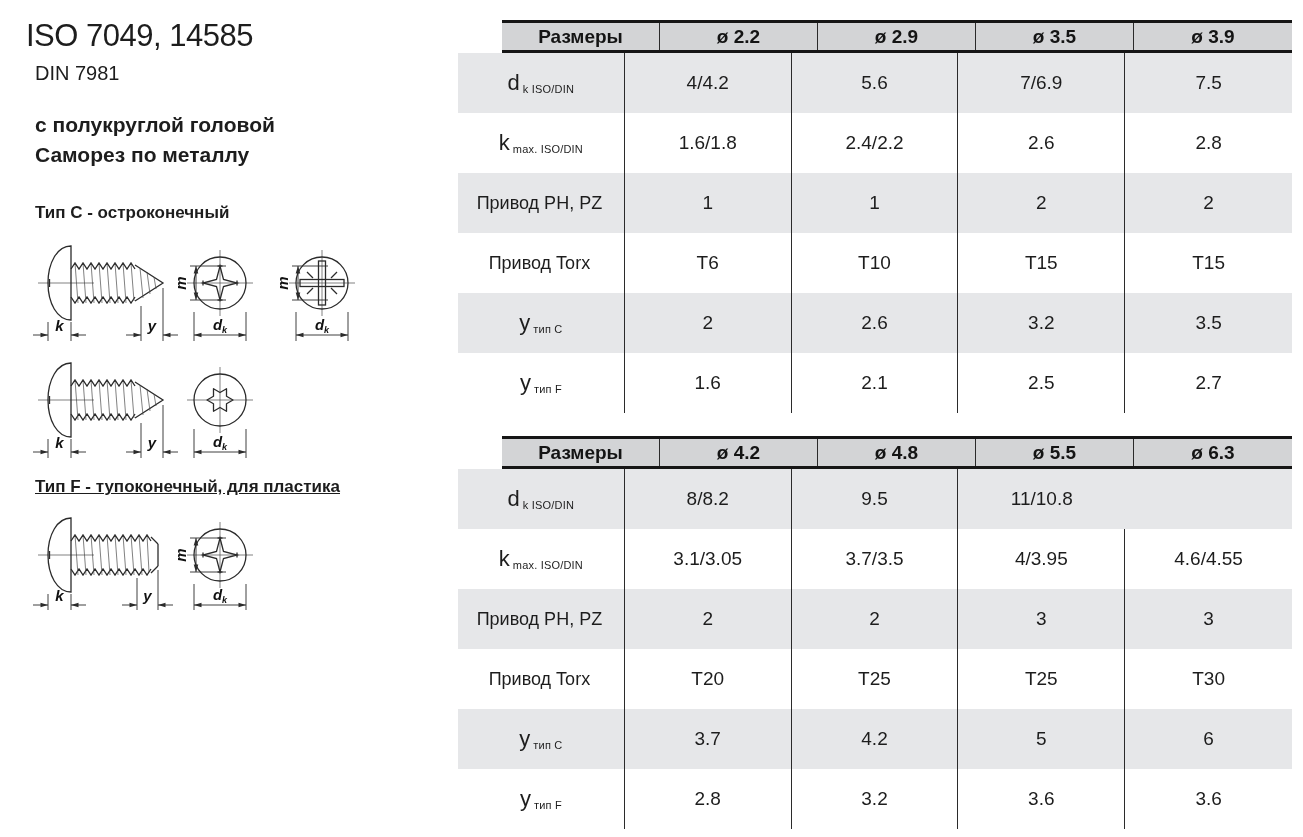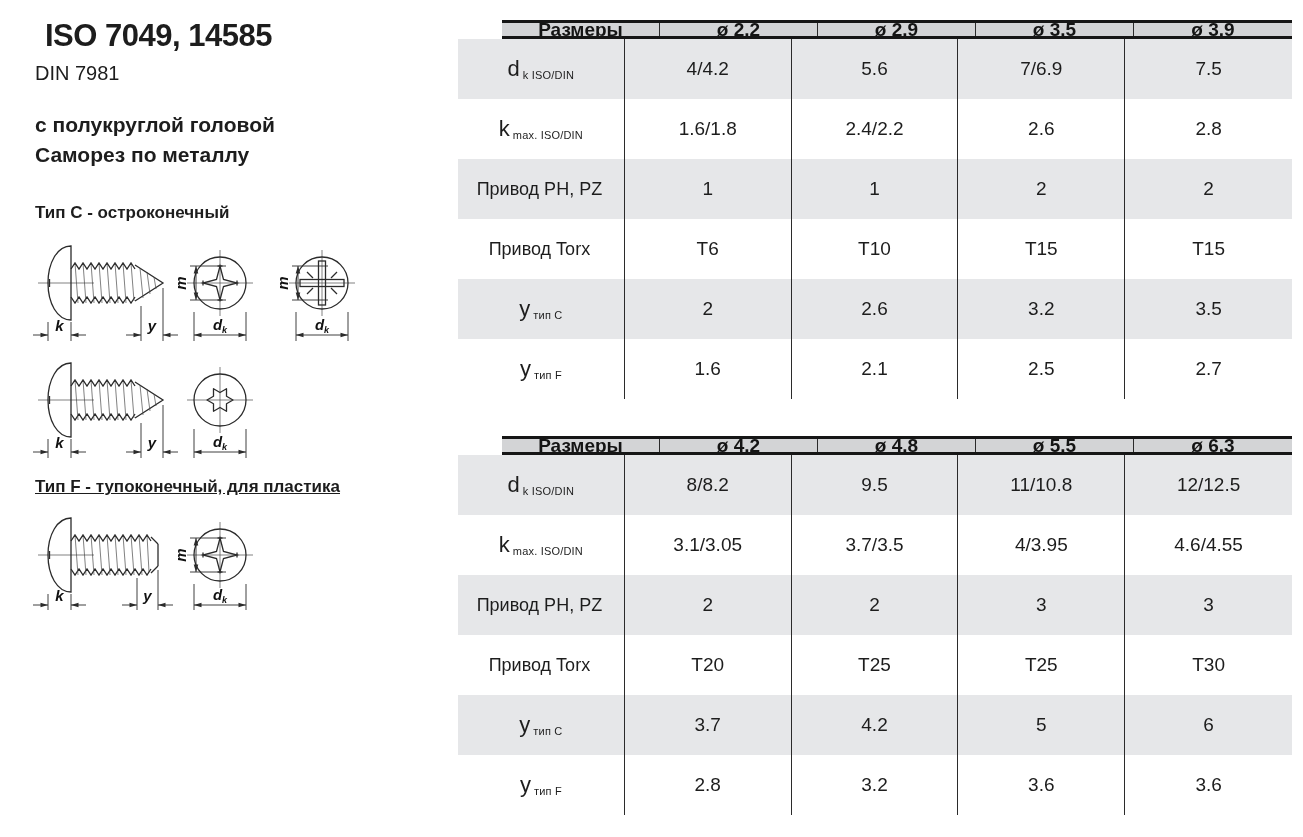--- a/index.html
+++ b/index.html
@@ -7,21 +7,21 @@
     width:1303px; height:837px;
     background:#ffffff;
     font-family:"Liberation Sans", sans-serif;
     color:#1d1d1d;
     position:relative;
     overflow:hidden;
   }
   .abs { position:absolute; }
 
   
-  #page-title   { left:45px; top:18px;  font-size:31px; font-weight:bold; letter-spacing:-0.5px; }
+  #page-title   { left:26px; top:18px;  font-size:31px; font-weight:normal; letter-spacing:-0.5px; }
   #din-subtitle { left:35px; top:62px;  font-size:20px; font-weight:normal; }
   #description  { left:35px; top:110px; font-size:21px; font-weight:bold; line-height:30px; }
   .type-heading { font-size:17px; font-weight:bold; }
   #type-c-heading { left:35px; top:203px; }
   #type-f-heading { left:35px; top:477px;text-decoration:underline; }
 
   
   #drawing-a { left:30px; top:238px; }
   #drawing-b { left:30px; top:355px; }
   #drawing-c { left:30px; top:510px; }
@@ -31,21 +31,21 @@
   .arw  { fill:#2b2b2b; stroke:none; }
   .dimlbl { font-family:"Liberation Sans", sans-serif; font-style:italic; font-weight:bold; font-size:15px; fill:#111; }
   .subts  { font-size:9px; }
 
   
   .dtable { position:absolute; left:458px; width:834px; }
   #table1 { top:20px; }
   #table2 { top:436px; }
   .thead {
     display:grid; grid-template-columns:repeat(5,1fr);
-    height:19px; box-sizing:border-box;
+    height:33px; box-sizing:border-box;
     background:#d3d4d6;
     border-top:3px solid #161616;
     border-bottom:3px solid #161616;
     margin-left:44px;
   }
   .trow { display:grid; grid-template-columns:repeat(5,1fr); height:60px; }
   .trow.shaded { background:#e6e7e9; }
   .cell {
     display:flex; align-items:center; justify-content:center;
     overflow:hidden;
@@ -372,21 +372,20 @@
     <div class="cell">ø 6.3</div>
   </div>
   <div class="trow shaded">
     <div class="cell">
         <span class="lmain letter">d</span>
         <span class="lsub">k ISO/DIN</span>
       </div>
     <div class="cell val">8/8.2</div>
     <div class="cell val">9.5</div>
     <div class="cell val">11/10.8</div>
-    <div class="cell val">12/12.5</div>
   </div>
   <div class="trow">
     <div class="cell">
         <span class="lmain letter">k</span>
         <span class="lsub">max. ISO/DIN</span>
       </div>
     <div class="cell val">3.1/3.05</div>
     <div class="cell val">3.7/3.5</div>
     <div class="cell val">4/3.95</div>
     <div class="cell val">4.6/4.55</div>

